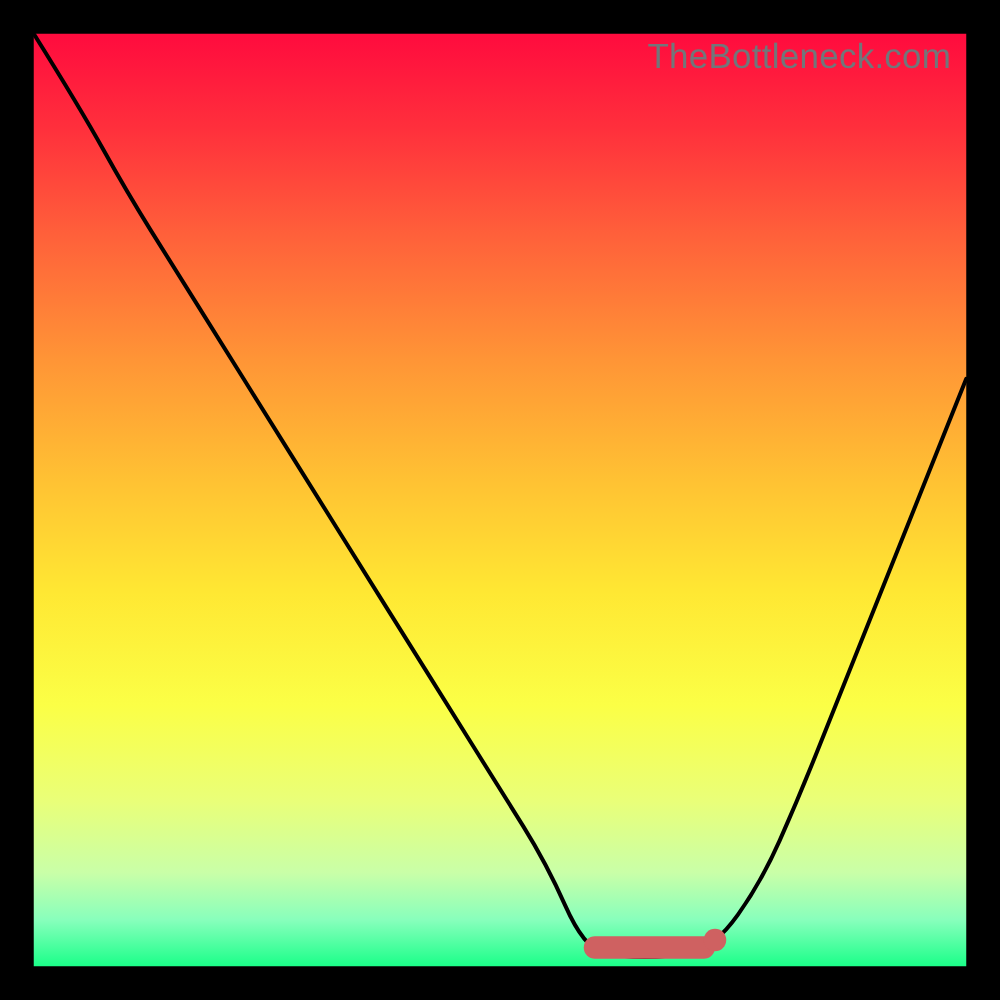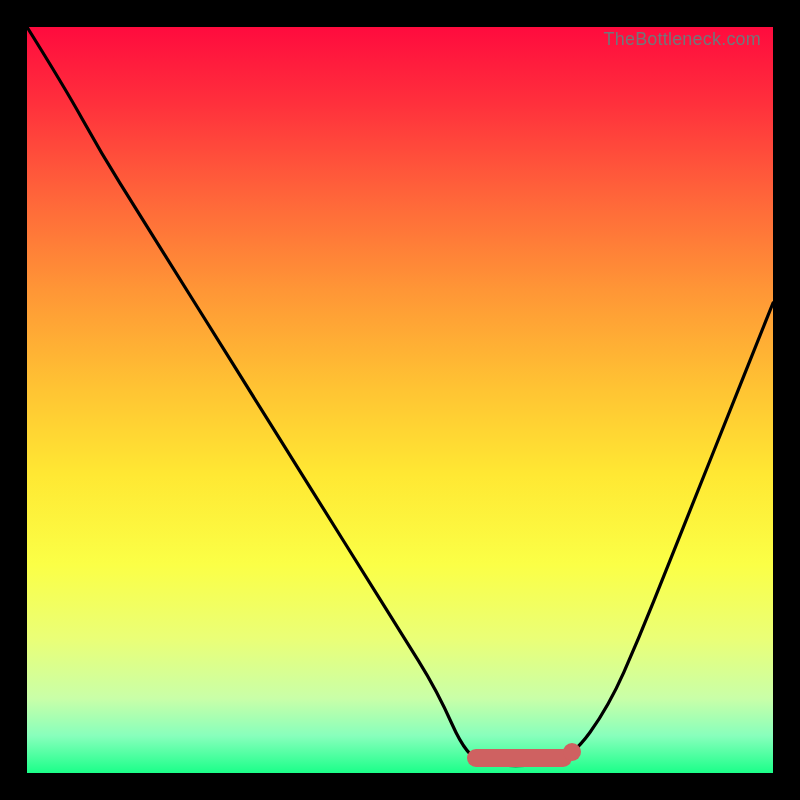--- a/index.html
+++ b/index.html
@@ -27,21 +27,21 @@
       #eaff77 82%,
       #c9ffa8 90%,
       #88ffbc 95%,
       #1bff89 100%);
   }
   .attribution {
     position: absolute;
     top: 2px;
     right: 12px;
     font-family: Arial, Helvetica, sans-serif;
-    font-size: 18px;
+    font-size: 28px;
     color: #72767a;
     font-weight: 500;
     letter-spacing: 0.2px;
   }
   svg.curve {
     position: absolute;
     left: 0; top: 0;
     width: 746px; height: 746px;
     overflow: visible;
   }

